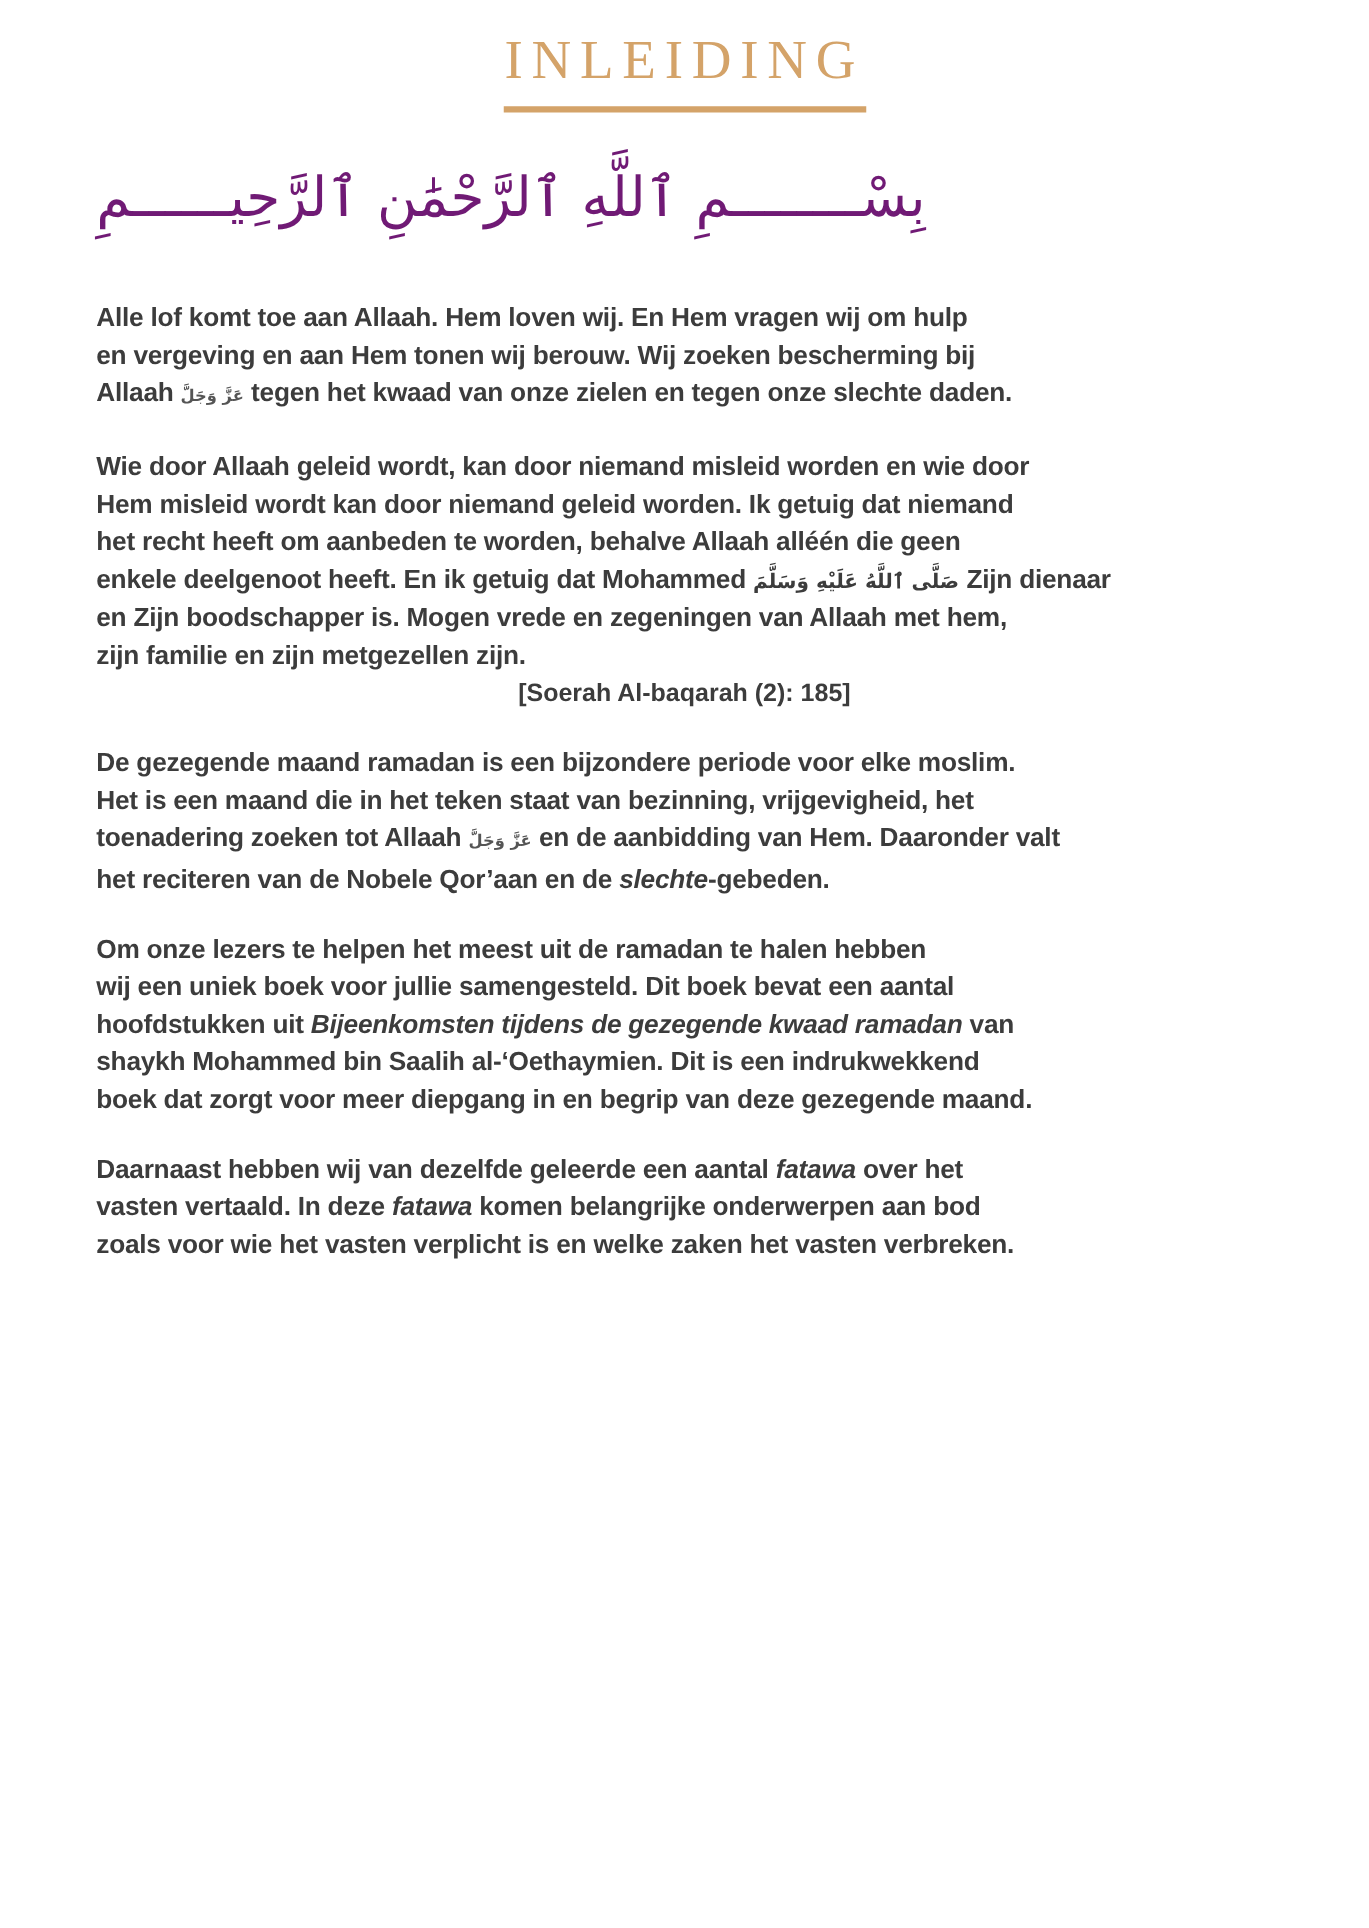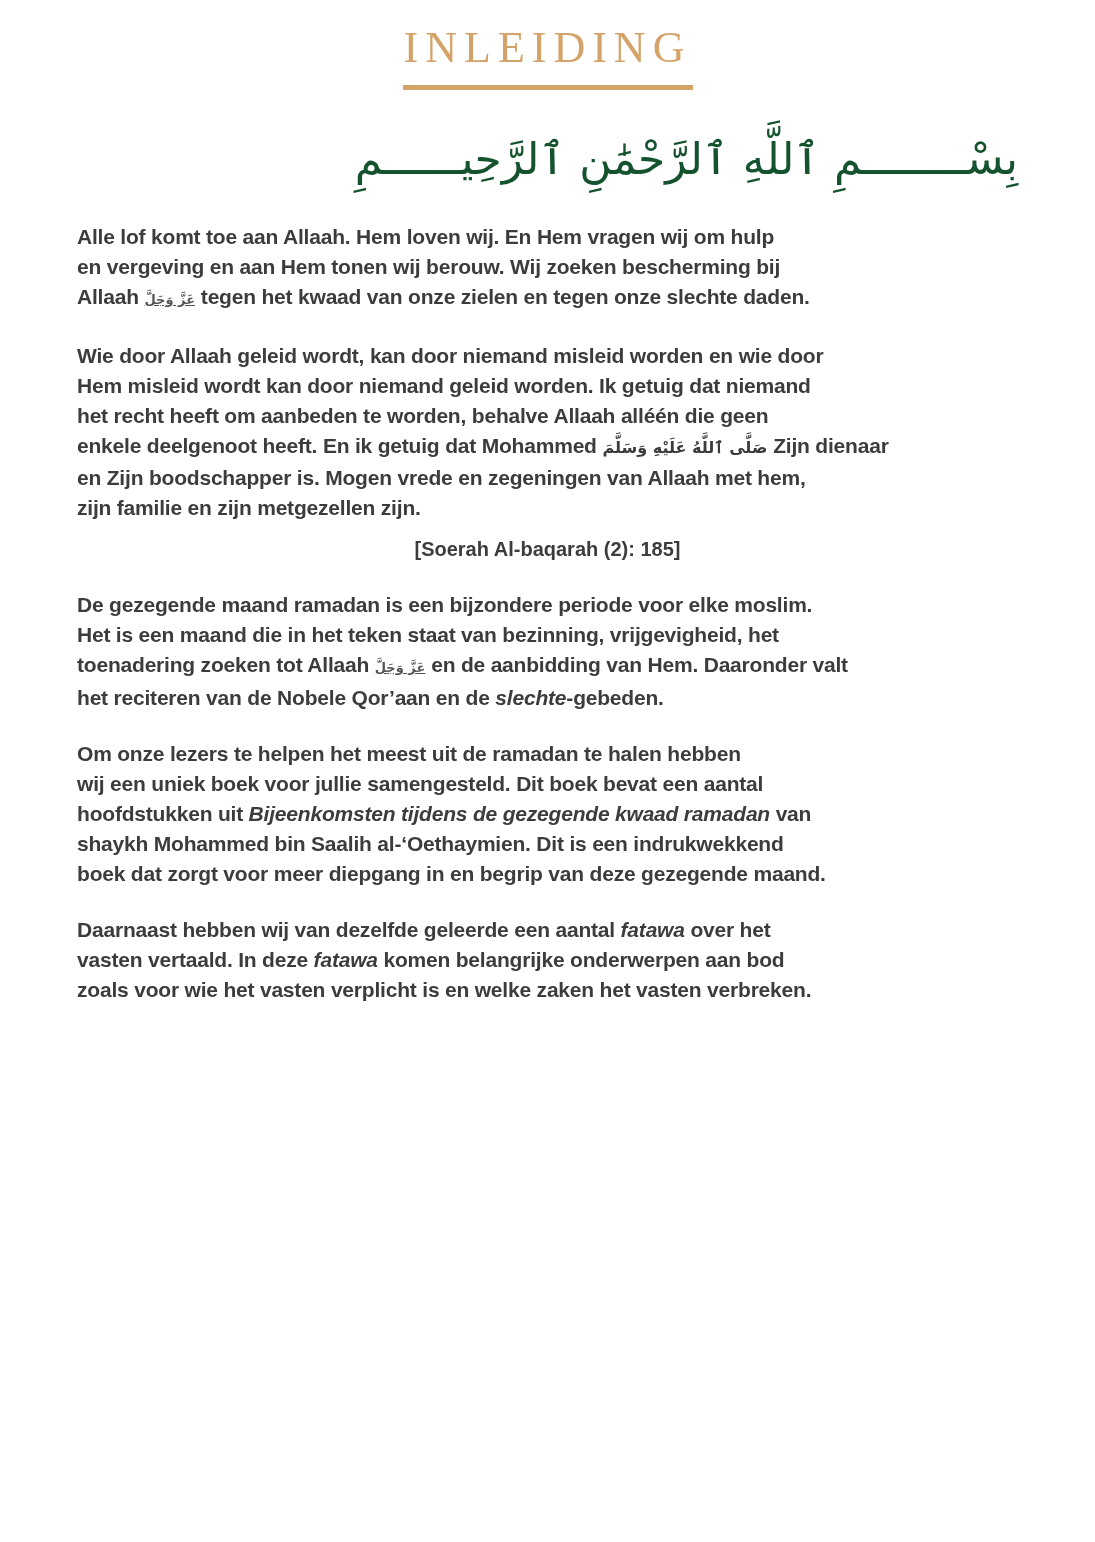--- a/index.html
+++ b/index.html
@@ -29,51 +29,50 @@
     color: #D4A369;
   }
   .title-rule {
     width: 290px;
     height: 5px;
     background: #D4A369;
     margin: 15px auto 0 auto;
   }
   .bismillah {
     margin-top: 26px;
-    text-align: right;
+    text-align: left;
     direction: rtl;
     font-family: "DejaVu Sans", sans-serif;
     font-size: 44px;
     line-height: 86px;
-    color: #14532d;
+    color: #701a75;
     font-weight: 400;
   }
   .body-par {
     white-space: pre-line;
     font-weight: 700;
     font-size: 21px;
     line-height: 30px;
     letter-spacing: -0.2px;
     color: #3C3C3C;
     margin: 26px 0 0 0;
   }
   .body-par.first {
-    margin-top: 20px;
+    margin-top: 38px;
   }
   .it { font-style: italic; }
   .ar {
     font-family: "DejaVu Sans", sans-serif;
     direction: rtl;
     unicode-bidi: isolate;
   }
   .honorific-small {
     font-size: 13px;
     color: #555555;
     letter-spacing: 0;
-    text-decoration: underline;
   }
   .honorific-salat {
     font-size: 16px;
     letter-spacing: 0;
     margin-top: 36px;
   }
   .quran-verse {
     margin: 30px 0 0 0;
     text-align: center;
     direction: rtl;
@@ -87,21 +86,21 @@
     margin: 22px 0 0 0;
     text-align: center;
     white-space: pre-line;
     font-weight: 700;
     font-size: 21.5px;
     line-height: 30px;
     letter-spacing: -0.2px;
     color: #333333;
   }
   .verse-citation {
-    margin: 11px;
+    margin: 0;
     text-align: center;
     font-weight: 700;
     font-size: 20px;
     line-height: 30px;
     letter-spacing: 0;
     color: #3C3C3C;
   }
 </style>
 </head>
 <body>

